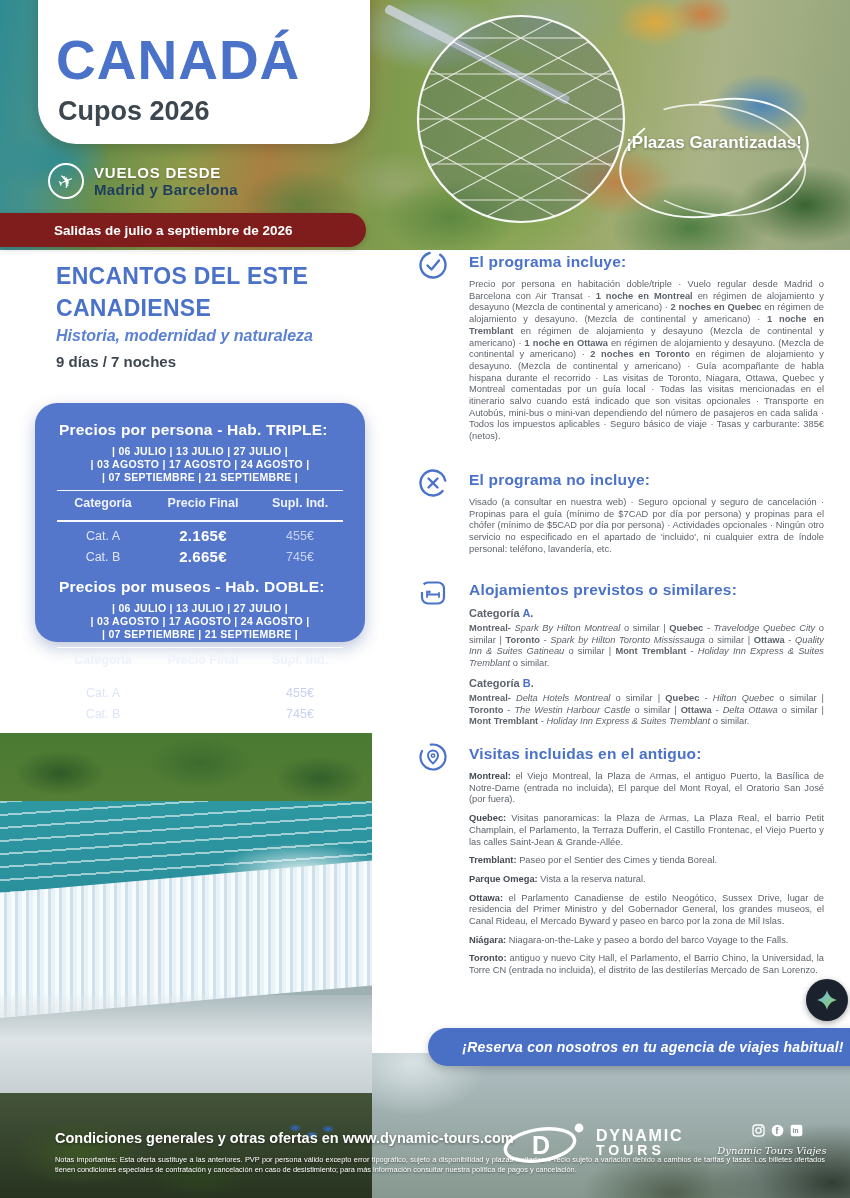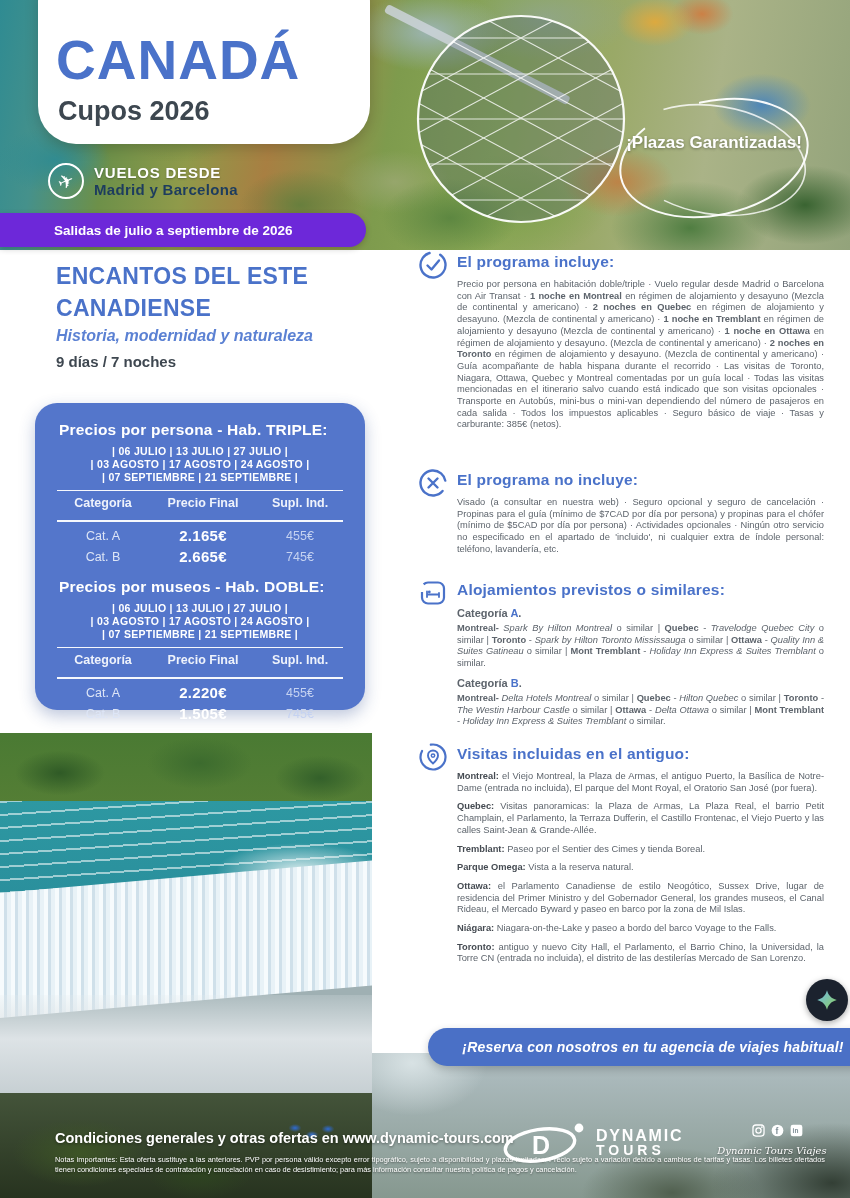--- a/index.html
+++ b/index.html
@@ -46,31 +46,31 @@
   .flights{position:absolute;left:48px;top:163px;display:flex;gap:10px;align-items:center;}
   .plane-circle{width:36px;height:36px;border:2.5px solid #fff;border-radius:50%;
                 display:flex;align-items:center;justify-content:center;color:#fff;
                 font-size:19px;box-sizing:border-box;}
   .plane-circle span{display:inline-block;transform:rotate(-22deg);}
   .fl1{display:block;font-size:15px;font-weight:800;color:#fff;letter-spacing:.8px;
        text-shadow:0 1px 2px rgba(0,0,0,.3);}
   .fl2{display:block;font-size:15px;font-weight:800;color:#1d3c5e;letter-spacing:.3px;}
 
   
-  .departures{position:absolute;left:0;top:213px;width:366px;height:34px;background:#6d28d9;
+  .departures{position:absolute;left:0;top:213px;width:366px;height:34px;background:#7f1d1d;
               border-radius:0 17px 17px 0;display:flex;align-items:center;box-shadow:0 2px 6px rgba(0,0,0,.2);}
   .departures span{padding-left:54px;color:#fff;font-size:13.5px;font-weight:700;}
 
   
   .program-title{position:absolute;left:56px;top:260px;width:300px;font-size:23px;font-weight:800;
                  line-height:32px;color:#4a72c9;letter-spacing:.3px;}
   .tagline{position:absolute;left:56px;top:327px;font-size:16px;font-style:italic;font-weight:600;color:#5b81d3;}
   .duration{position:absolute;left:56px;top:353px;font-size:15px;font-weight:800;color:#3e4750;}
 
-  .price-box{position:absolute;left:35px;top:403px;width:330px;height:307px;background:#5476cb;
+  .price-box{position:absolute;left:35px;top:403px;width:330px;height:239px;background:#5476cb;
              border-radius:22px;box-shadow:0 6px 16px rgba(40,70,140,.30);color:#fff;
              padding:16px 22px;box-sizing:border-box;}
   .pb-heading{font-size:15.5px;font-weight:800;letter-spacing:.2px;margin:2px 0 6px 2px;}
   .pb-dates{text-align:center;font-size:10.5px;font-weight:800;line-height:13px;letter-spacing:.3px;}
   .pb-rule{height:0;border-top:1.5px solid rgba(255,255,255,.95);margin:6px 0 0 0;}
   .pb-rule.thick{border-top-width:2px;}
   .pb-grid{display:grid;grid-template-columns:92px 1fr 86px;align-items:center;text-align:center;}
   .pb-grid.hdr{font-size:12.5px;font-weight:600;color:#eef2fb;padding:5px 0 4px 0;}
   .pb-grid.row{padding:2px 0;}
   .pb-cat{font-size:12.5px;color:#dde5f6;}
@@ -103,21 +103,21 @@
                radial-gradient(8px 5px at 328px 36px, #2e6bd4, transparent 80%),
                linear-gradient(180deg,#44543a,#27331f);}
   .pb-right{position:absolute;left:372px;top:250px;width:478px;height:215px;
     background:radial-gradient(160px 80px at 460px 200px, #333f35, transparent 75%),
                radial-gradient(120px 60px at 300px 210px, #51604f, transparent 75%),
                radial-gradient(100px 70px at 40px 80px, #d8e2e4, transparent 75%),
                linear-gradient(180deg,#c2cdd0 0%,#a9b8ba 45%,#86988f 100%);}
   .photo-mask{position:absolute;left:372px;top:733px;width:478px;height:320px;background:#fff;}
 
   
-  .sec{position:absolute;left:418px;width:406px;display:flex;gap:9px;}
+  .sec{position:absolute;left:418px;width:406px;display:flex;gap:21px;}
   .sec-icon{width:30px;flex:none;margin-top:0;}
   .sec-content{flex:1;min-width:0;}
   .sec h2{margin:3px 0 8px 0;font-size:15.5px;font-weight:800;color:#4a72c9;letter-spacing:.2px;}
   .body{margin:0 0 7px 0;font-size:9.3px;line-height:11.7px;color:#5d646c;text-align:justify;}
   .city{font-weight:700;color:#454b52;}
   .cat-label{margin:2px 0 3px 0;font-size:11px;line-height:13px;}
 
   
   .reserve{position:absolute;left:428px;right:0;top:1028px;height:38px;background:#4a70c6;
            border-radius:22px 22px 0 22px;display:flex;align-items:center;justify-content:center;

